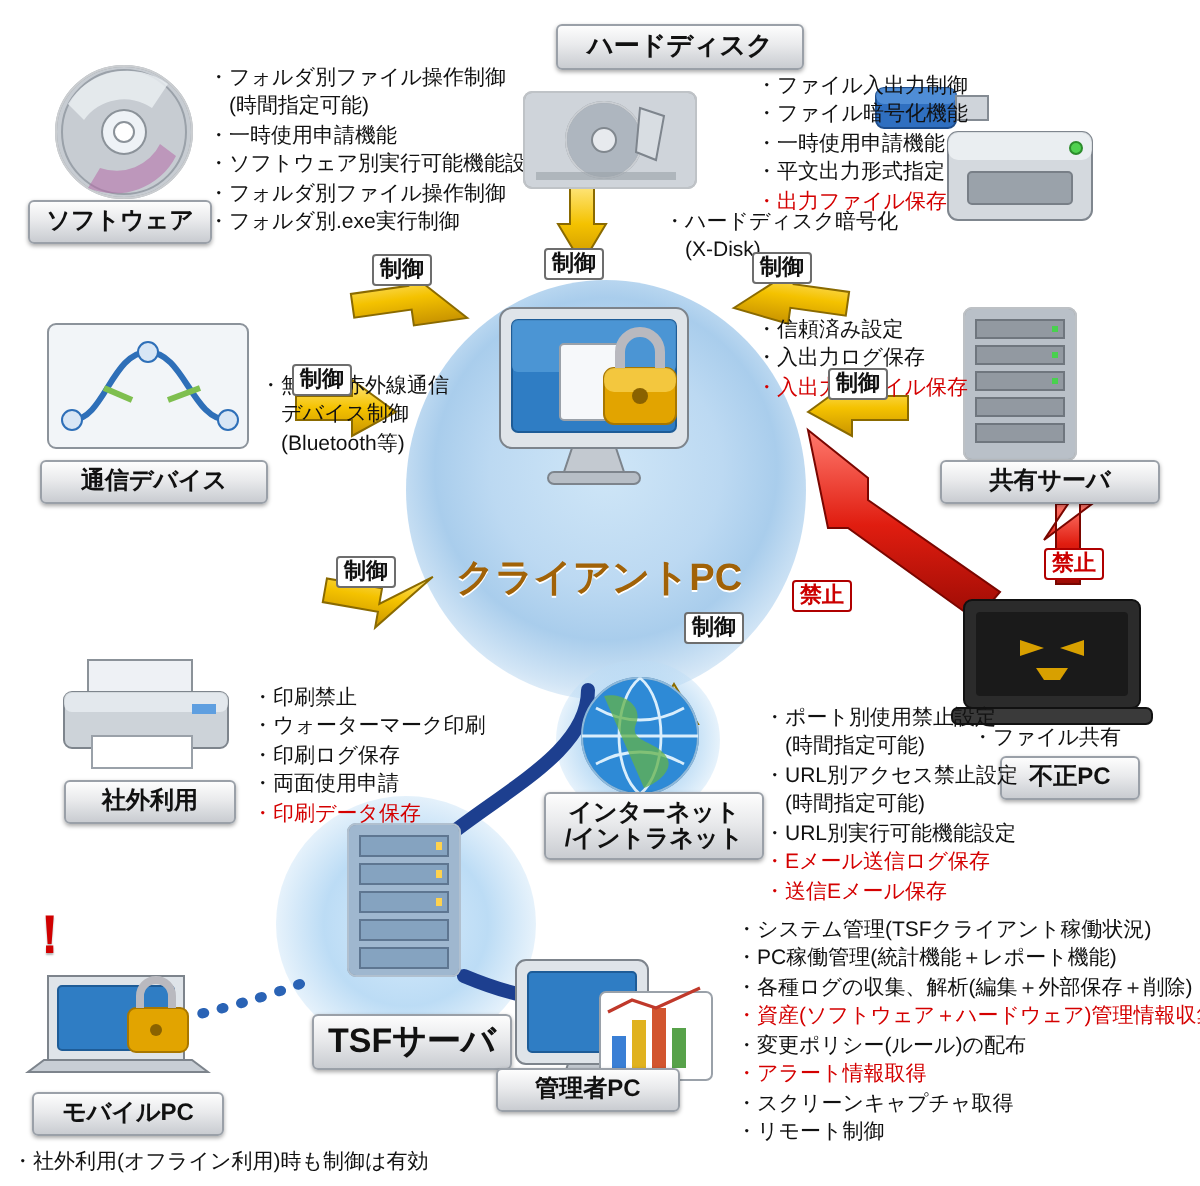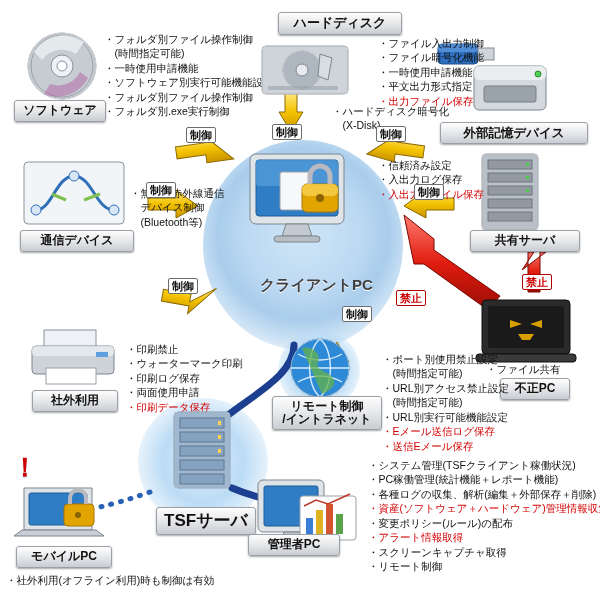--- a/index.html
+++ b/index.html
@@ -69,26 +69,25 @@
   }
   .glow2 {
     position: absolute;
     border-radius: 50%;
     background: radial-gradient(circle at 50% 50%, #d7ebfb 0%, #bcdcf5 45%, rgba(188,220,245,0.35) 72%, rgba(255,255,255,0) 88%);
   }
 
   
   .centertitle {
     position: absolute;
-    font-size: 15px;
+    font-size: 19px;
     font-weight: bold;
-    color: #404040;
+    color: #a16207;
     text-shadow: 0 1px 0 #fff;
     white-space: nowrap;
-    margin-left: 32px;
   }
 
   
   svg { display: block; overflow: visible; }
 
   .exclam {
     position: absolute;
     color: #d00000;
     font-weight: bold;
     font-size: 26px;
@@ -210,21 +209,20 @@
     <rect x="2" y="10" width="40" height="20" rx="4" fill="#2f6fc0" stroke="#1d4d8c"></rect>
     <rect x="2" y="10" width="40" height="8" rx="4" fill="#5d9ae0" opacity=".7"></rect>
     <rect x="42" y="14" width="16" height="12" fill="#cfd4da" stroke="#848b93"></rect>
   </svg>
   <svg class="abs" style="left:470px; top:58px; width:84px; height:62px;">
     <rect x="4" y="8" width="72" height="44" rx="5" fill="#d4d9de" stroke="#7f868e"></rect>
     <rect x="4" y="8" width="72" height="14" rx="5" fill="#eff2f5" opacity=".8"></rect>
     <rect x="14" y="28" width="52" height="16" rx="2" fill="#9aa2aa" stroke="#787f87"></rect>
     <circle cx="68" cy="16" r="3" fill="#4fd14f" stroke="#2c8c2c"></circle>
   </svg>
-  <div class="plate" style="left:440px; top:122px; width:134px; font-size:12.5px;">外部記憶デバイス</div>
   <div class="notes" style="left:378px; top:36px;">
     <div>・ファイル入出力制御</div>
     <div>・ファイル暗号化機能</div>
     <div>・一時使用申請機能</div>
     <div>・平文出力形式指定</div>
     <div class="red">・出力ファイル保存</div>
   </div>
 
   <svg class="abs" style="left:22px; top:160px; width:104px; height:66px;">
     <rect x="2" y="2" width="100" height="62" rx="4" fill="#f2f5f8" stroke="#8c939b"></rect>
@@ -327,21 +325,21 @@
 
   <svg class="abs" style="left:288px; top:336px; width:64px; height:64px;">
     <circle cx="32" cy="32" r="29" fill="#2e8ad6" stroke="#1b5f9b"></circle>
     <circle cx="32" cy="32" r="29" fill="none" stroke="#bfe0f7" stroke-opacity=".7"></circle>
     <path d="M3,32 H61 M32,3 C18,14 18,50 32,61 M32,3 C46,14 46,50 32,61" stroke="#d9eefc" fill="none" stroke-width="1.4"></path>
     <path d="M10,18 C24,26 40,26 54,18" stroke="#d9eefc" fill="none" stroke-width="1.4"></path>
     <path d="M10,46 C24,38 40,38 54,46" stroke="#d9eefc" fill="none" stroke-width="1.4"></path>
     <path d="M14,12 C22,10 34,16 30,26 C26,36 42,34 46,44 C48,50 40,56 34,58" fill="#63b24a" opacity=".75"></path>
   </svg>
   <div class="plate two" style="left:272px; top:396px; width:96px;">
-    <div>リモート制御</div>
+    <div>インターネット</div>
     <div>/イントラネット</div>
   </div>
   <div class="notes" style="left:382px; top:352px;">
     <div>・ポート別使用禁止設定</div>
     <div>　(時間指定可能)</div>
     <div>・URL別アクセス禁止設定</div>
     <div>　(時間指定可能)</div>
     <div>・URL別実行可能機能設定</div>
     <div class="red">・Eメール送信ログ保存</div>
     <div class="red">・送信Eメール保存</div>

